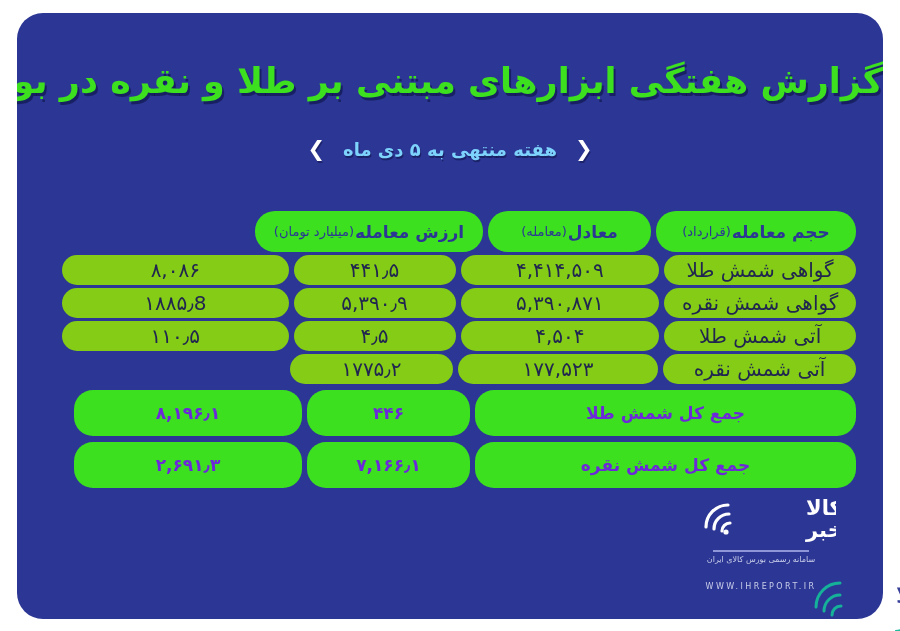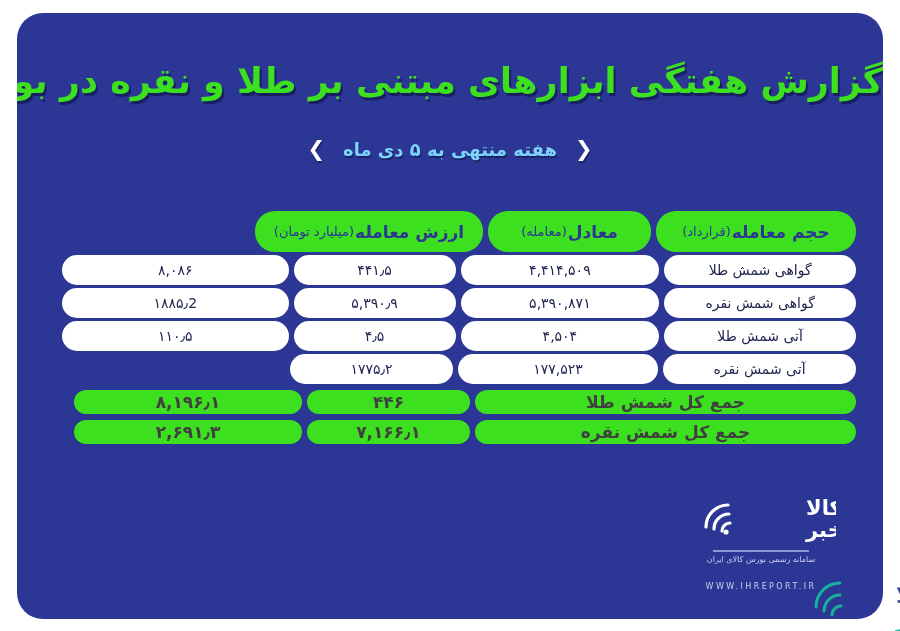--- a/index.html
+++ b/index.html
@@ -114,37 +114,37 @@
     font-size: 17px;
     height: 41px;
   }
   .head .sub {
     font-weight: normal;
     font-size: 13px;
     margin-right: 1px;
   }
 
   .data .cell {
-    background: #ffffff;
+    background: #84cc16;
     color: #20264f;
     height: 30px;
     border-radius: 15px;
-    font-size: 14px;
+    font-size: 20px;
   }
   .data { margin-bottom: 3px; }
 
   .total {
     margin-top: 6px;
     margin-bottom: 5px;
   }
   .total .cell {
     background: #3ce01f;
-    color: #404040;
-    font-weight: bold;
-    height: 24px;
+    color: #6d28d9;
+    font-weight: bold;
+    height: 46px;
     border-radius: 19px;
     font-size: 17px;
   }
   .total .c-merged {
     width: 381px;
   }
 
   
   #logo {
     position: absolute;
@@ -226,21 +226,21 @@
         <div class="cell c-contract">گواهی شمش طلا</div>
         <div class="cell c-volume">۴,۴۱۴,۵۰۹</div>
         <div class="cell c-equiv">۴۴۱٫۵</div>
         <div class="cell c-value">۸,۰۸۶</div>
       </div>
 
       <div class="row data">
         <div class="cell c-contract">گواهی شمش نقره</div>
         <div class="cell c-volume">۵,۳۹۰,۸۷۱</div>
         <div class="cell c-equiv">۵,۳۹۰٫۹</div>
-        <div class="cell c-value">۱۸۸۵٫2</div>
+        <div class="cell c-value">۱۸۸۵٫8</div>
       </div>
 
       <div class="row data">
         <div class="cell c-contract">آتی شمش طلا</div>
         <div class="cell c-volume">۴,۵۰۴</div>
         <div class="cell c-equiv">۴٫۵</div>
         <div class="cell c-value">۱۱۰٫۵</div>
       </div>
 
       <div class="row data">

